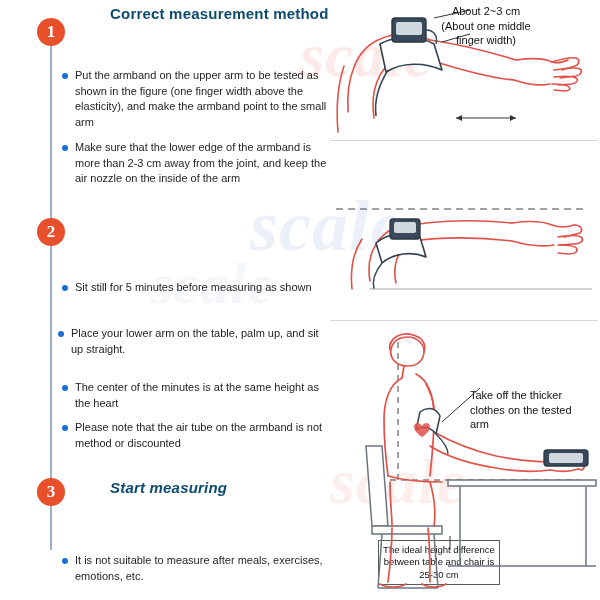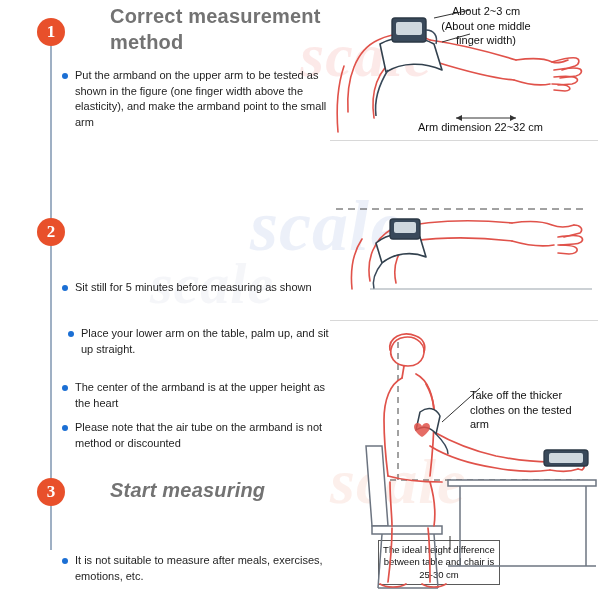--- a/index.html
+++ b/index.html
@@ -61,23 +61,23 @@
     font-family: "Liberation Serif", serif;
     z-index: 3;
   }
   .badge-1 { left: 37px; top: 18px; }
   .badge-2 { left: 37px; top: 218px; }
   .badge-3 { left: 37px; top: 478px; }
 
   
   .heading {
     position: absolute;
-    font-size: 20px;
+    font-size: 15px;
     font-weight: bold;
-    color: #737373;
+    color: #0c4a6e;
     line-height: 1.28;
     letter-spacing: .2px;
   }
   .h1 { left: 110px; top: 4px;   width: 230px; }
   .h2 { left: 110px; top: 206px; width: 230px; }
   .h3 { left: 110px; top: 478px; width: 240px; font-style: italic; }
 
   
   .bullet {
     position: absolute;
@@ -93,21 +93,21 @@
     top: 5px;
     width: 6px;
     height: 6px;
     border-radius: 50%;
     background: #1b6fd4;
   }
 
   .b1 { left: 62px; top: 68px;  width: 252px; }
   .b2 { left: 62px; top: 140px; width: 256px; }
   .b3 { left: 62px; top: 280px; width: 250px; }
-  .b4 { left: 68px; top: 326px; width: 258px; }
+  .b4 { left: 58px; top: 326px; width: 258px; }
   .b5 { left: 62px; top: 380px; width: 258px; }
   .b6 { left: 62px; top: 420px; width: 262px; }
   .b7 { left: 62px; top: 553px; width: 270px; }
 
   
   .anno {
     position: absolute;
     font-size: 11px;
     line-height: 1.34;
     color: #111;
@@ -161,27 +161,27 @@
   <div class="wm wm4">scale</div>
 
   <div class="timeline"></div>
 
   <div class="divider dv1"></div>
   <div class="divider dv2"></div>
 
   <div class="badge badge-1">1</div>
   <div class="heading h1">Correct measurement method</div>
   <div class="bullet b1">Put the armband on the upper arm to be tested as shown in the figure (one finger width above the elasticity), and make the armband point to the small arm</div>
+  <div class="bullet b2">Make sure that the lower edge of the armband is more than 2-3 cm away from the joint, and keep the air nozzle on the inside of the arm</div>
 
   <div class="anno a-cuffwidth">
     <span>About 2~3 cm</span><br>
     <span>(About one middle</span><br>
     <span>finger width)</span>
   </div>
-  <div class="anno a-armdim">Arm dimension 22~32 cm</div>
 
   <svg class="illus i1" viewBox="0 0 270 135">
     <g fill="none" stroke="#e0524a" stroke-width="1.6" stroke-linecap="round" stroke-linejoin="round">
 
       <path d="M18,112 C16,78 26,50 48,40 C64,32 84,32 100,40"></path>
       <path d="M44,118 C40,92 48,68 66,60 C80,54 96,56 106,62"></path>
 
       <path d="M100,40 C128,44 160,52 186,60"></path>
       <path d="M106,62 C132,70 160,78 184,80"></path>
 
@@ -212,21 +212,21 @@
     <g stroke="#333" stroke-width="1">
       <line x1="126" y1="118" x2="186" y2="118"></line>
       <path d="M126,118 l6,-3 v6 z" fill="#333" stroke="none"></path>
       <path d="M186,118 l-6,-3 v6 z" fill="#333" stroke="none"></path>
     </g>
   </svg>
 
   <div class="badge badge-2">2</div>
   <div class="bullet b3">Sit still for 5 minutes before measuring as shown</div>
   <div class="bullet b4">Place your lower arm on the table, palm up, and sit up straight.</div>
-  <div class="bullet b5">The center of the armband is at the upper height as the heart</div>
+  <div class="bullet b5">The center of the minutes is at the same height as the heart</div>
   <div class="bullet b6">Please note that the air tube on the armband is not method or discounted</div>
 
   <svg class="illus i2" viewBox="0 0 270 110">
 
     <g stroke="#444" stroke-width="1" stroke-dasharray="7 5">
       <line x1="6" y1="24" x2="256" y2="24"></line>
     </g>
     <g fill="none" stroke="#e0524a" stroke-width="1.6" stroke-linecap="round" stroke-linejoin="round">
 
       <path d="M40,96 C36,74 44,54 62,44"></path>

